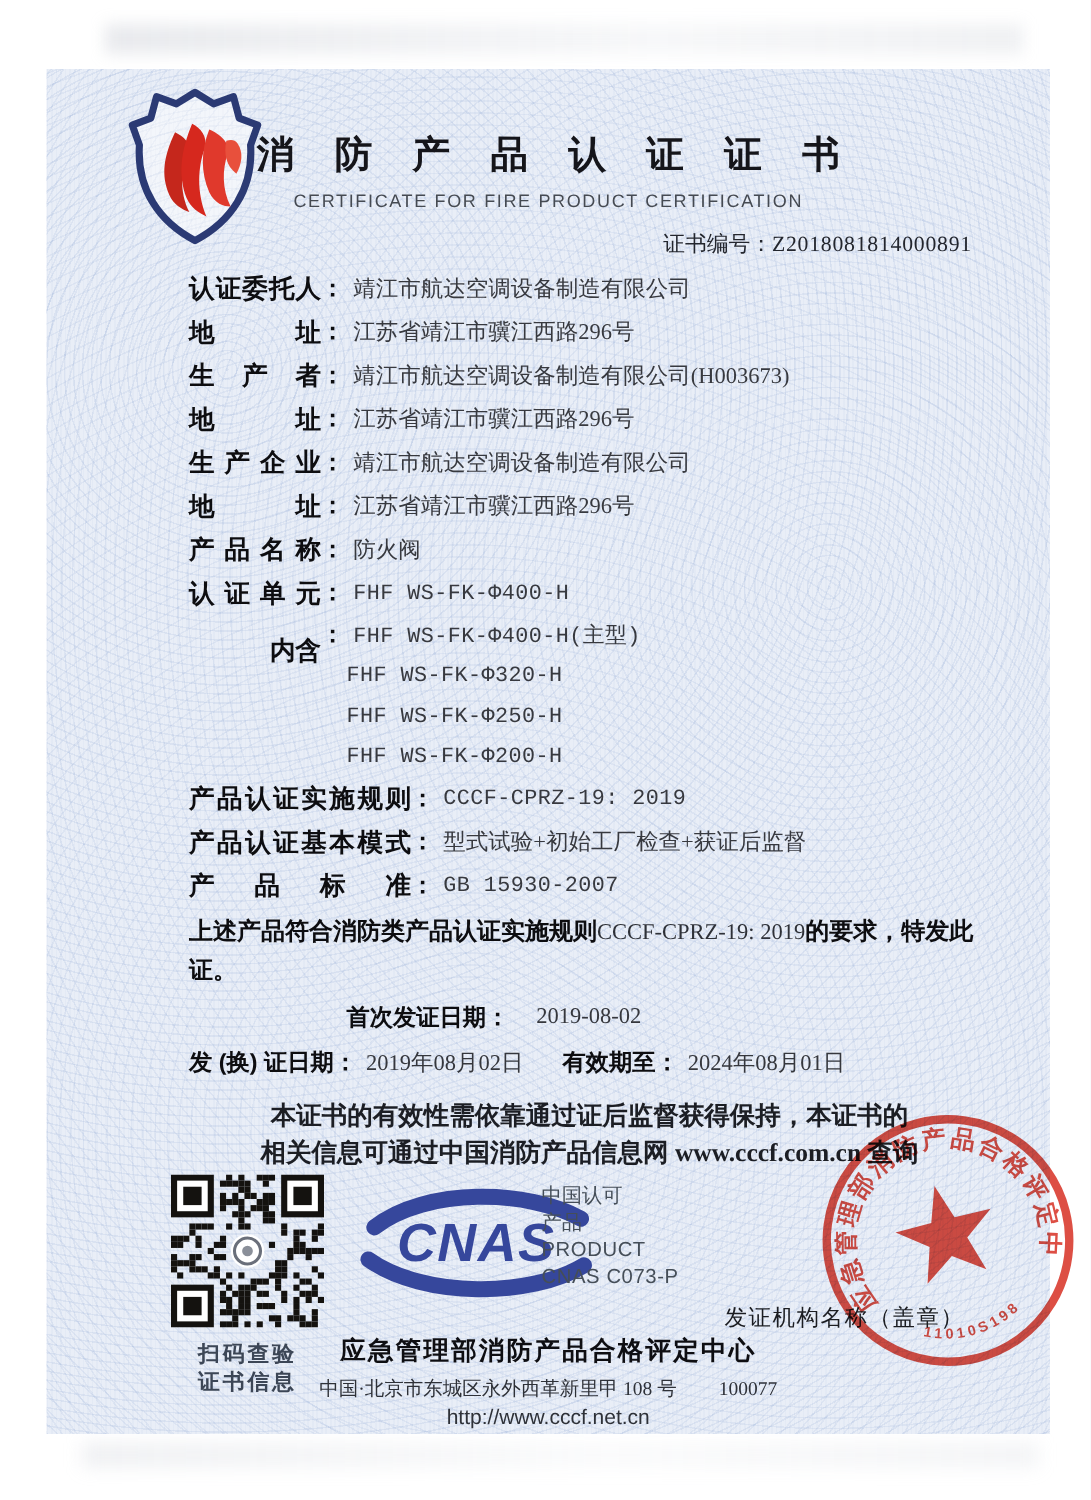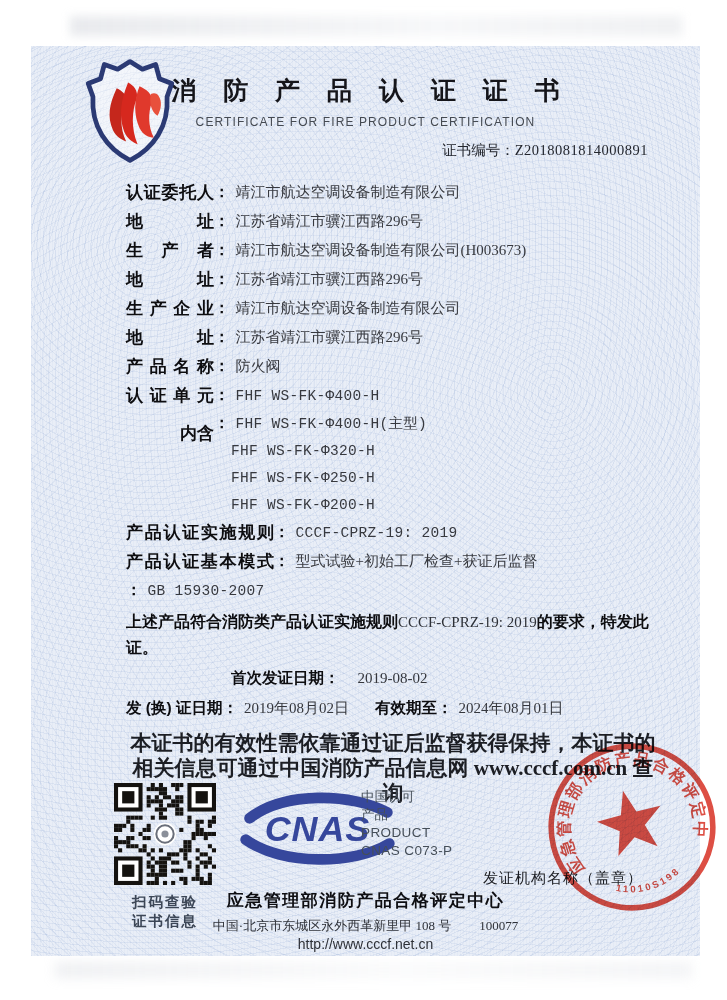--- a/index.html
+++ b/index.html
@@ -18,21 +18,21 @@
     position:absolute;left:31px;top:46px;width:669px;height:910px;
     background-color:#e9eef7;
     background-image:
       repeating-radial-gradient(circle at 18% 22%, rgba(140,165,210,.16) 0 1px, transparent 1px 6px),
       repeating-radial-gradient(circle at 78% 38%, rgba(140,165,210,.14) 0 1px, transparent 1px 7px),
       repeating-radial-gradient(circle at 42% 78%, rgba(140,165,210,.13) 0 1px, transparent 1px 8px),
       repeating-linear-gradient(90deg, rgba(150,175,215,.07) 0 1px, transparent 1px 3px);
   }
   .header{position:relative;height:126px;}
   .logo{position:absolute;left:42px;top:8px;width:114px;height:114px;}
-  .title{padding-top:28px;text-align:center;font-size:25px;font-weight:bold;
+  .title{padding-top:40px;text-align:center;font-size:25px;font-weight:bold;
     letter-spacing:10px;color:#15151a;text-indent:10px;}
   .subtitle{margin-top:8px;text-align:center;font-size:12px;color:#454a52;letter-spacing:1.1px;}
   .certno{margin-top:12px;text-align:right;padding-right:52px;font-size:14.5px;color:#23262e;
     font-family:"Liberation Serif","DejaVu Serif",serif;}
   .certno .no{letter-spacing:.5px;}
   .content{padding:6px 40px 0 95px;}
   .row{height:29px;display:flex;align-items:center;}
   .row.model{height:27px;}
   .lbl{display:inline-block;width:88px;font-weight:bold;font-size:17px;color:#0d0d10;
     text-align:justify;text-align-last:justify;}
@@ -42,21 +42,21 @@
   .val{font-size:15px;color:#37393f;font-family:"Liberation Serif","DejaVu Serif",serif;}
   .val.code{font-family:"Liberation Mono","DejaVu Sans Mono",monospace;font-size:14.5px;letter-spacing:.3px;}
   .indent{margin-left:105px;}
   .statement{margin-top:4px;width:535px;line-height:25px;font-size:16px;color:#0d0d10;}
   .statement .b{font-weight:bold;}
   .statement .c{font-family:"Liberation Serif","DejaVu Serif",serif;font-weight:normal;color:#2e3138;font-size:15px;}
   .daterow{display:flex;align-items:center;height:30px;}
   .daterow .dl{font-weight:bold;font-size:15.5px;color:#0d0d10;margin-right:6px;}
   .daterow .dv{font-size:15px;color:#35373d;font-family:"Liberation Serif","DejaVu Serif",serif;}
   .gap26{width:26px;}
-  .notice{margin-top:8px;text-align:center;line-height:25px;font-size:21px;font-weight:600;
+  .notice{margin-top:8px;text-align:center;line-height:25px;font-size:17px;font-weight:600;
     color:#1c1e24;font-family:"Liberation Serif","DejaVu Serif",serif;}
   .qr-wrap{position:absolute;left:82px;top:737px;width:104px;text-align:center;}
   .qr-caption{margin-top:4px;font-size:14.5px;line-height:19px;font-weight:600;color:#3c4656;
     letter-spacing:2px;font-family:"Liberation Serif","DejaVu Serif",serif;}
   .cnas-logo{position:absolute;left:203px;top:742px;width:165px;height:80px;}
   .cnas-text{position:absolute;left:330px;top:742px;font-size:13.5px;line-height:18px;color:#454e58;}
   .cnas-text .en{letter-spacing:.4px;}
   .seal{position:absolute;left:505px;top:685px;width:192px;height:192px;mix-blend-mode:multiply;}
   .seal-note{position:absolute;left:452px;top:784px;font-size:15px;letter-spacing:1px;color:#1b1d22;
     font-family:"Liberation Serif","DejaVu Serif",serif;white-space:nowrap;margin-top:39px;}
@@ -153,20 +153,21 @@
       <span class="lbl wide">产品认证实施规则</span>
         <span class="colon">：</span>
         <span class="val code">CCCF-CPRZ-19: 2019</span>
     </div>
     <div class="row">
       <span class="lbl wide">产品认证基本模式</span>
         <span class="colon">：</span>
         <span class="val">型式试验+初始工厂检查+获证后监督</span>
     </div>
     <div class="row">
+      <span class="lbl wide">产品标准</span>
         <span class="colon">：</span>
         <span class="val code">GB 15930-2007</span>
     </div>
 
     <div class="statement">
       <span class="b">上述产品符合消防类产品认证实施规则</span><span class="c">CCCF-CPRZ-19: 2019</span><span class="b">的要求，特发此证。</span>
     </div>
 
     <div class="daterow indent" style="margin-top:3px;gap:12px;">
       <span class="dl">首次发证日期：</span>

